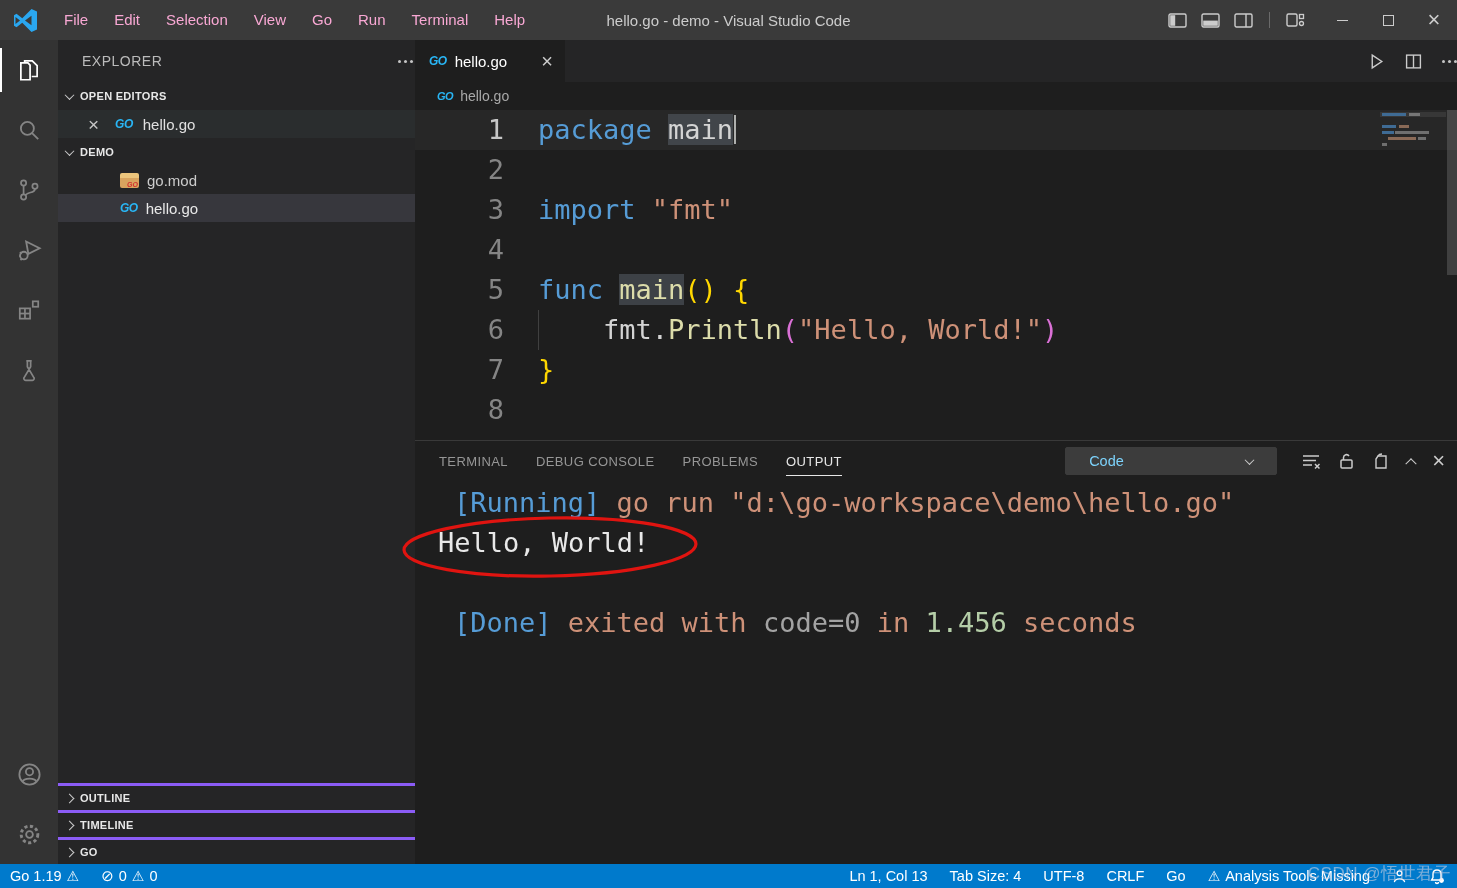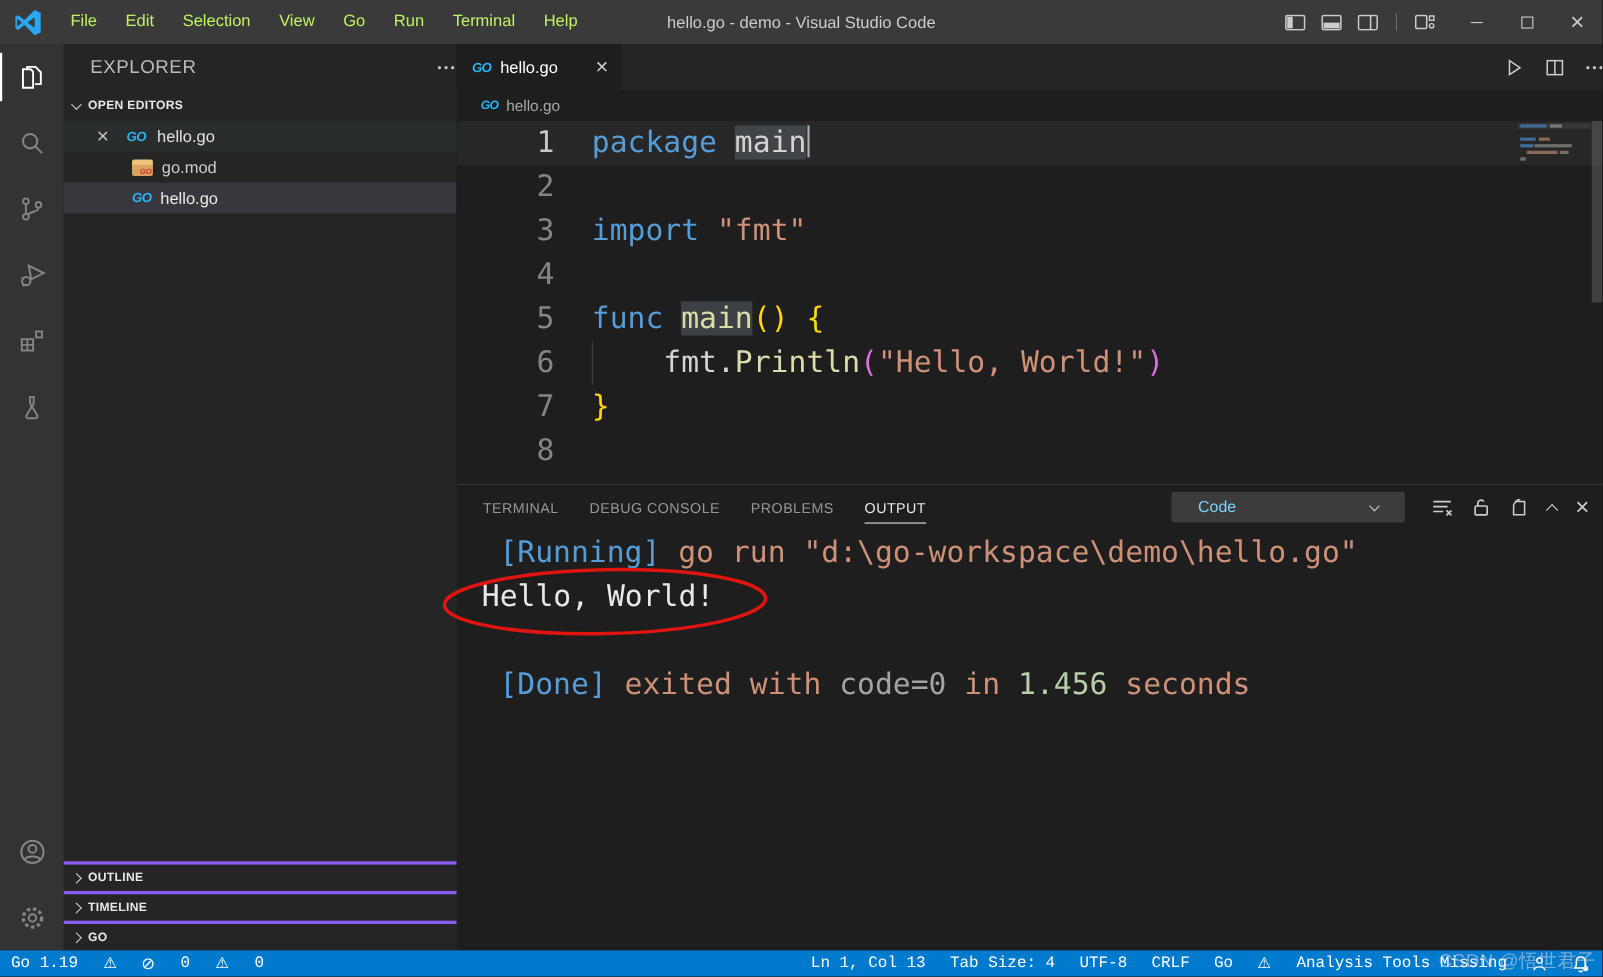--- a/index.html
+++ b/index.html
@@ -6,21 +6,21 @@
   html,body { background:#111; }
   .window {
     position:relative; width:1457px; height:888px; overflow:hidden;
     background:#1e1e1e; font-family:"Liberation Sans", sans-serif; color:#cccccc;
     -webkit-font-smoothing:antialiased;
   }
   
   .titlebar { position:absolute; top:0; left:0; right:0; height:40px; background:#3a3a3a; display:flex; align-items:center; }
   .vsc-logo { width:25px; height:25px; margin:0 13px 0 13px; flex:none; }
   .menus { display:flex; align-items:center; height:100%; }
-  .menu-item { padding:0 13px; font-size:15px; color:#bef264; line-height:40px; cursor:default; }
+  .menu-item { padding:0 13px; font-size:15px; color:#f9a8d4; line-height:40px; cursor:default; }
   .tb-title { position:absolute; left:0; right:0; text-align:center; font-size:15px; color:#cccccc; pointer-events:none; }
   .tb-right { margin-left:auto; display:flex; align-items:center; height:100%; }
   .layout-icons { display:flex; align-items:center; gap:14px; margin-right:14px; }
   .layout-icons svg { display:block; }
   .tb-sep { width:1px; height:16px; background:#6a6a6a; margin:0 2px; }
   .win-btn { width:46px; height:40px; display:flex; align-items:center; justify-content:center; color:#cccccc; }
   .min-glyph { width:11px; height:1px; background:#cccccc; }
   .max-glyph { width:11px; height:11px; border:1px solid #cccccc; }
   .close-glyph::before { content:"\00D7"; font-size:22px; line-height:1; color:#cccccc; }
   
@@ -28,21 +28,21 @@
   
   .activitybar { width:58px; background:#333333; display:flex; flex-direction:column; align-items:center; flex:none; }
   .ab-item { position:relative; width:58px; height:60px; display:flex; align-items:center; justify-content:center; color:#858585; }
   .ab-item.active { color:#ffffff; }
   .ab-item.active::before { content:""; position:absolute; left:0; top:8px; bottom:8px; width:2px; background:#ffffff; }
   .ab-spacer { flex:1; }
   .ab-item svg { display:block; }
   
   .sidebar { width:357px; background:#252526; position:relative; flex:none; font-size:15px; }
   .sb-header { height:42px; display:flex; align-items:center; padding:0 14px 0 24px; }
-  .sb-title { font-size:17px; letter-spacing:.5px; color:#bbbbbb; }
+  .sb-title { font-size:14px; letter-spacing:.5px; color:#bbbbbb; }
   .dots3 { margin-left:auto; width:3px; height:3px; border-radius:50%; background:#c5c5c5; box-shadow:6px 0 0 #c5c5c5, 12px 0 0 #c5c5c5; }
   .sb-row { height:28px; display:flex; align-items:center; }
   .sec-head { padding-left:8px; font-weight:bold; font-size:11px; color:#e8e8e8; letter-spacing:.3px; }
   .sec-head .label { margin-left:7px; }
   .chev { width:7px; height:7px; border-right:1.5px solid #cccccc; border-bottom:1.5px solid #cccccc; flex:none; }
   .chev.down { transform:rotate(45deg) translate(-1px,-1px); }
   .chev.right { transform:rotate(-45deg); }
   .oe-row { padding-left:30px; background:#2a2d2e; color:#e0e0e0; }
   .oe-close::before { content:"\00D7"; font-size:19px; color:#c5c5c5; line-height:1; }
   .go-badge { font-weight:bold; font-style:italic; font-size:12px; color:#29b5f4; letter-spacing:-.5px; flex:none; }
@@ -103,21 +103,21 @@
   .panel-content { position:relative; flex:1; padding:2px 0 0 23px; font-family:"DejaVu Sans Mono", monospace; font-size:27px; line-height:40px; overflow:hidden; }
   .ol { height:40px; white-space:pre; }
   .o-blue { color:#569cd6;margin-left:16px; } .o-orange { color:#ce9178; } .o-purple { color:#a3a3a3; }
   .o-green { color:#b5cea8; } .o-white { color:#e8e8e8; }
   
   .annotation { position:absolute; left:399px; top:513px; width:302px; height:68px; pointer-events:none; z-index:6; }
   
   .statusbar { position:absolute; left:0; right:0; bottom:0; height:24px; background:#007acc; color:#ffffff; display:flex; align-items:center; font-size:14.5px; z-index:4; }
   .sb-left { display:flex; align-items:center; gap:22px; padding-left:10px; }
   .sb-right { margin-left:auto; display:flex; align-items:center; gap:22px; padding-right:12px; }
-  .sb-item { display:flex; align-items:center; gap:23px; white-space:nowrap;font-family:Liberation Mono, monospace; }
+  .sb-item { display:flex; align-items:center; gap:5px; white-space:nowrap; }
   .warn-ico::before { content:"\26A0"; font-family:"DejaVu Sans", sans-serif; font-size:14px; }
   .err-ico::before { content:"\2298"; font-family:"DejaVu Sans", sans-serif; font-size:15px; }
   .sb-item svg { display:block; }
   .watermark { position:absolute; right:6px; bottom:3px; font-size:17px; color:rgba(225,216,225,.55); z-index:7; pointer-events:none; letter-spacing:.5px; }
 </style>
 </head>
 <body>
 
 <div class="window">
 
@@ -245,20 +245,24 @@
         <span class="dots3"></span>
       </div>
       <div class="sb-row sec-head">
         <span class="chev down"></span>
         <span class="label">OPEN EDITORS</span>
       </div>
       <div class="sb-row oe-row">
         <span class="oe-close"></span>
         <span class="go-badge">GO</span>
         <span class="label">hello.go</span>
+      </div>
+      <div class="sb-row sec-head">
+        <span class="chev down"></span>
+        <span class="label">DEMO</span>
       </div>
       <div class="sb-row file-row">
         <span class="gomod-icon"></span>
         <span class="label">go.mod</span>
       </div>
       <div class="sb-row file-row selected">
         <span class="go-badge">GO</span>
         <span class="label">hello.go</span>
       </div>
       <div class="sb-bottom">

